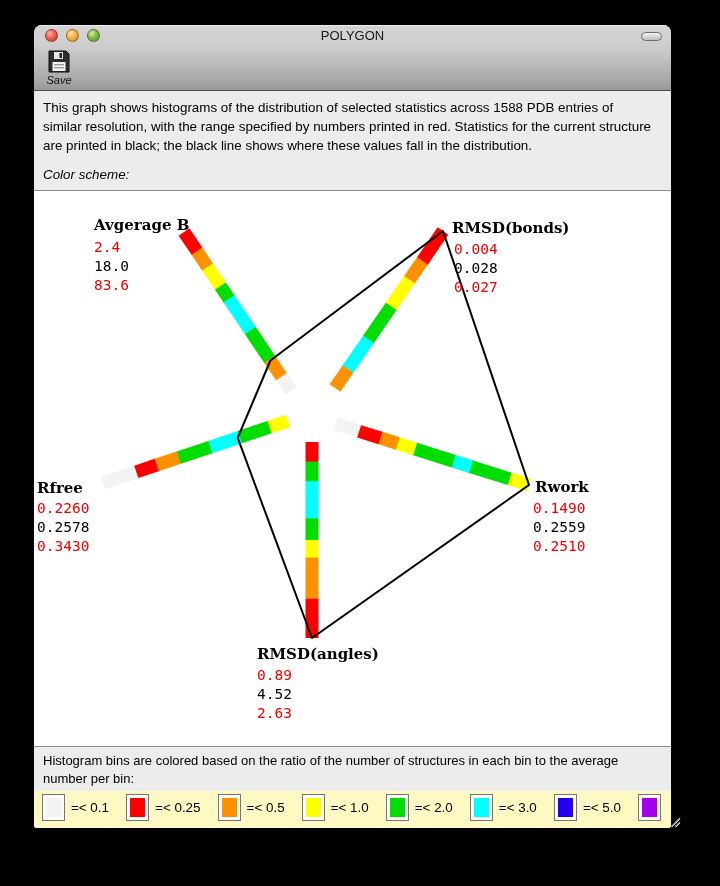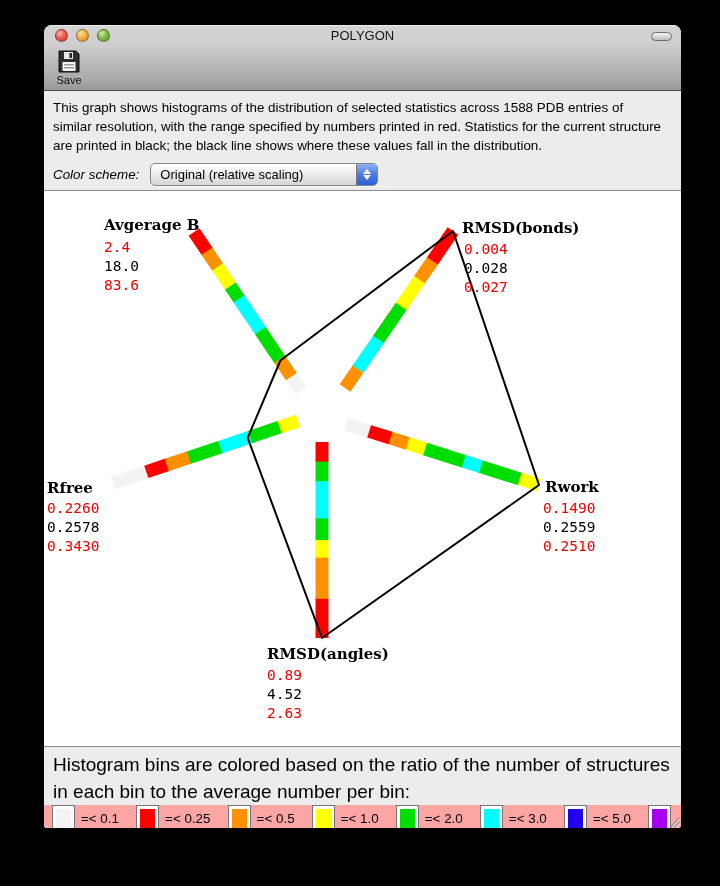--- a/index.html
+++ b/index.html
@@ -1,18 +1,18 @@
 <!DOCTYPE html>
 <html><head>
 <meta charset="utf-8">
 <style>
   * { margin:0; padding:0; box-sizing:border-box; }
   html,body { width:720px; height:886px; background:#000; font-family:"Liberation Sans", sans-serif; }
   #window {
-    position:absolute; left:44px; top:25px; width:637px; height:803px;
+    position:absolute; left:34px; top:25px; width:637px; height:803px;
     border-radius:8px 8px 3px 3px; overflow:hidden; background:#ececec;
     display:flex; flex-direction:column;
   }
   .chrome {
     height:66px; flex:0 0 66px;
     background:linear-gradient(#d4d4d4, #cfcfcf 30%, #a8a8a8 85%, #989898);
     border-bottom:1px solid #4d4d4d;
     box-shadow:inset 0 1px 0 rgba(255,255,255,.6);
     position:relative;
   }
@@ -20,21 +20,21 @@
   .traffic { position:absolute; top:4px; left:11px; display:flex; gap:8px; }
   .light { width:13px; height:13px; border-radius:50%; border:1px solid rgba(0,0,0,.35); }
   .light.red   { background:radial-gradient(circle at 35% 30%, #ffb3a7, #ee5f4f 45%, #c33a28); }
   .light.amber { background:radial-gradient(circle at 35% 30%, #ffe3a0, #f3b043 45%, #c9822a); }
   .light.green { background:radial-gradient(circle at 35% 30%, #d2f0a8, #81ba47 45%, #5d9630); }
   .title { position:absolute; left:0; right:0; top:3px; text-align:center; font-size:13px; color:#151515; }
   .pill {
     position:absolute; right:9px; top:7px; width:21px; height:9px; border-radius:5px;
     border:1px solid #6c6c6c; background:linear-gradient(#f4f4f4,#bdbdbd);
   }
-  .savebtn { position:absolute; left:8px; top:25px; width:34px; text-align:center; }
+  .savebtn { position:absolute; left:8px; top:25px; width:34px; text-align:center;font-style:italic; }
   .savebtn .ico { display:block; margin:0 auto; }
   .savebtn .lbl { font-size:11px; color:#111; display:block; margin-top:1px; }
   .desc-section { flex:0 0 68px; padding:7px 16px 0 9px; font-size:13.4px; line-height:1.42; color:#000; background:#ececec; }
   .scheme-row { flex:0 0 32px; display:flex; align-items:center; padding-left:9px; background:#ececec; border-bottom:1px solid #8e8e8e; }
   .scheme-label { font-size:13.4px; color:#000;font-style:italic; }
   .dropdown {
     margin-left:11px; width:228px; height:23px; border:1px solid #848484; border-radius:5px;
     background:linear-gradient(#ffffff,#ededed 45%,#d6d6d6);
     display:flex; align-items:center; position:relative; box-shadow:0 1px 0 rgba(255,255,255,.7);
   }
@@ -46,22 +46,22 @@
     display:flex; flex-direction:column; align-items:center; justify-content:center; gap:1px;
     border-left:1px solid #7a7a7a;
   }
   .dropdown .cap span { width:0; height:0; border-left:4px solid transparent; border-right:4px solid transparent; }
   .arrow-up { border-bottom:5px solid #fff; }
   .arrow-down { border-top:5px solid #fff; }
   .plot-area { flex:0 0 556px; background:#ffffff; border-bottom:1px solid #8e8e8e; position:relative; }
   #polygon-chart { position:absolute; left:0; top:0; }
   .ax-title { font-family:"DejaVu Serif", serif; font-weight:bold; font-size:15px; fill:#000; }
   .ax-val { font-family:"DejaVu Sans Mono", monospace; font-size:14.5px; }
-  .bins-text { flex:0 0 44px; padding:5px 9px 0 9px; font-size:19px; line-height:1.4; color:#000; background:#ececec; }
-  .legend-row { flex:1; display:flex; align-items:center; justify-content:space-between; padding:0 10px 5px 8px; background:#fca5a5; position:relative; }
+  .bins-text { flex:0 0 44px; padding:5px 9px 0 9px; font-size:13px; line-height:1.4; color:#000; background:#ececec; }
+  .legend-row { flex:1; display:flex; align-items:center; justify-content:space-between; padding:0 10px 5px 8px; background:#fef9c3; position:relative; }
   .legend-item { display:flex; align-items:center; gap:6px; }
   .swatch-box { width:23px; height:27px; border:1px solid #757575; background:#fbfbfb; display:flex; align-items:center; justify-content:center; }
   .swatch-inner { width:15px; height:19px; }
   .legend-label { font-size:13.4px; color:#000; white-space:nowrap; }
   .grip { position:absolute; right:1px; bottom:1px; }
 </style>
 </head>
 <body>
 
 <div id="window">
@@ -86,27 +86,20 @@
         <rect x="8" y="17" width="10" height="1.4" fill="#9a9a9a"></rect>
       </svg>
       <span class="lbl">Save</span>
     </div>
   </div>
 
   <div class="desc-section">This graph shows histograms of the distribution of selected statistics across 1588 PDB entries of similar resolution, with the range specified by numbers printed in red.  Statistics for the current structure are printed in black; the black line shows where these values fall in the distribution.</div>
 
   <div class="scheme-row">
     <span class="scheme-label">Color scheme:</span>
-    <div class="dropdown">
-      <span class="val">Original (relative scaling)</span>
-      <span class="cap">
-        <span class="arrow-up"></span>
-        <span class="arrow-down"></span>
-      </span>
-    </div>
   </div>
 
   <div class="plot-area">
     <svg id="polygon-chart" width="637" height="556" viewBox="0 0 637 556">
         <line x1="150" y1="41" x2="163.268" y2="60.716" stroke="#ff0000" stroke-width="13"></line>
         <line x1="162.84" y1="60.08" x2="173.968" y2="76.616" stroke="#ff9000" stroke-width="13"></line>
         <line x1="173.54" y1="75.97999999999999" x2="186.808" y2="95.696" stroke="#ffff00" stroke-width="13"></line>
         <line x1="186.38" y1="95.06" x2="195.368" y2="108.416" stroke="#00dd00" stroke-width="13"></line>
         <line x1="194.94" y1="107.78" x2="216.768" y2="140.216" stroke="#00ffff" stroke-width="13"></line>
         <line x1="216.34" y1="139.57999999999998" x2="236.02800000000002" y2="168.836" stroke="#00dd00" stroke-width="13"></line>

